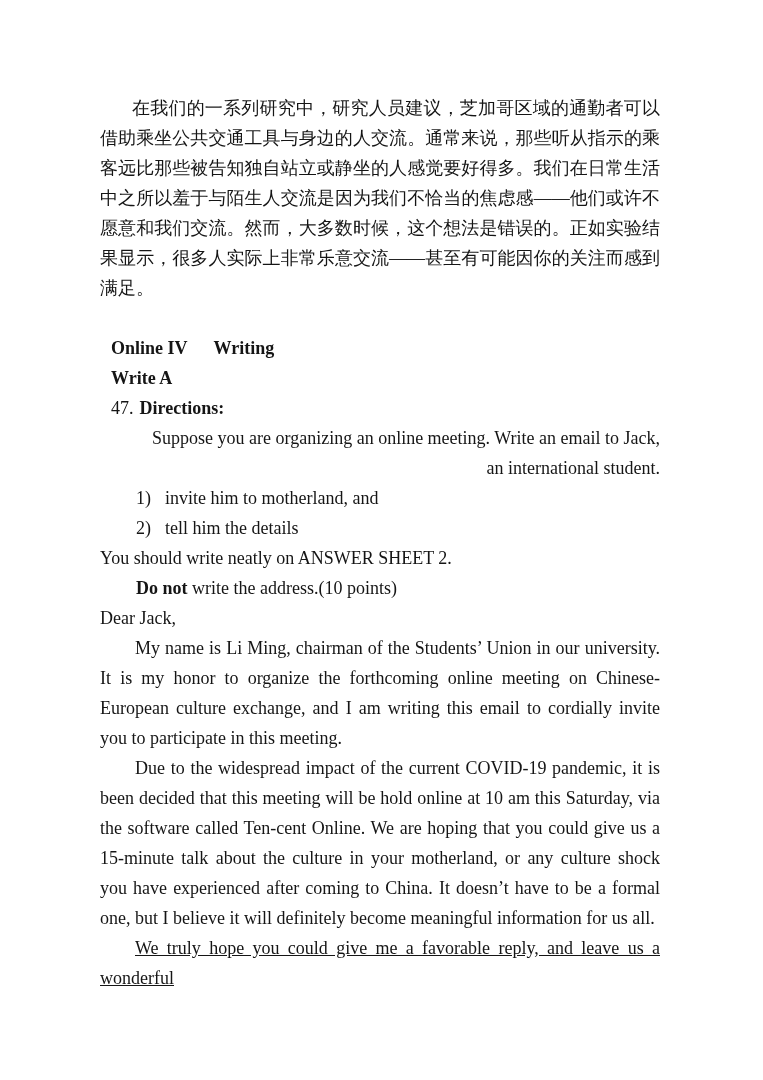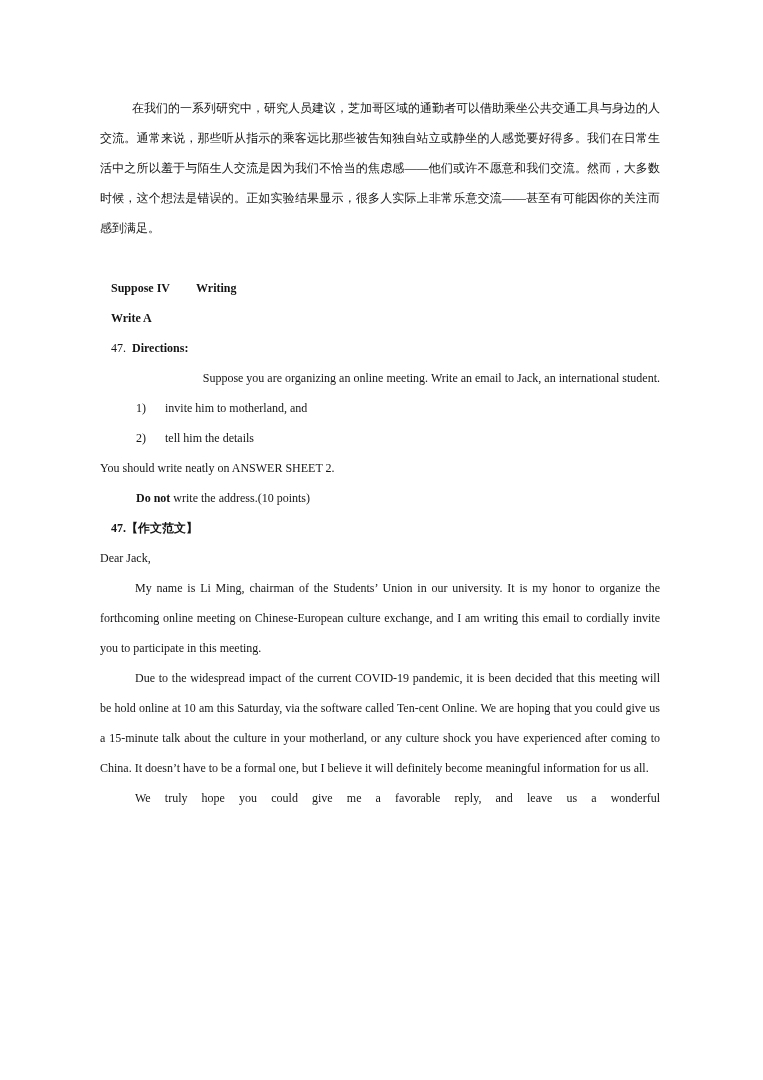--- a/index.html
+++ b/index.html
@@ -7,21 +7,21 @@
     padding: 0;
     background: #ffffff;
   }
   .page {
     position: relative;
     width: 763px;
     height: 1080px;
     background: #ffffff;
     color: #151515;
     font-family: "Liberation Serif", "DejaVu Serif", serif;
-    font-size: 12px;
+    font-size: 18px;
     line-height: 30px;
     overflow: hidden;
     box-sizing: border-box;
   }
   .content {
     margin-left: 100px;
     width: 560px;
     padding-top: 93px;
   }
   p { margin: 0; }
@@ -59,31 +59,32 @@
     white-space: pre-wrap;
   }
   .para-en {
     text-align: justify;
     text-indent: 35px;
   }
   .para-en-open {
     text-align: justify;
     text-align-last: justify;
     text-indent: 35px;
+    text-decoration: underline;
   }
 </style>
 </head>
 <body>
 
 <div class="page">
   <div class="content">
 
     <p class="para-cn">在我们的一系列研究中，研究人员建议，芝加哥区域的通勤者可以借助乘坐公共交通工具与身边的人交流。通常来说，那些听从指示的乘客远比那些被告知独自站立或静坐的人感觉要好得多。我们在日常生活中之所以羞于与陌生人交流是因为我们不恰当的焦虑感——他们或许不愿意和我们交流。然而，大多数时候，这个想法是错误的。正如实验结果显示，很多人实际上非常乐意交流——甚至有可能因你的关注而感到满足。</p>
 
-    <p class="heading gap-before"><span>Suppose IV</span><span class="sec-title">Writing</span></p>
+    <p class="heading gap-before"><span>Online IV</span><span class="sec-title">Writing</span></p>
 
     <p class="heading">Write A</p>
 
     <p class="q-line"><span>47.</span><span class="q-title">Directions:</span></p>
 
     <p class="para-intro">Suppose you are organizing an online meeting. Write an email to Jack, an international student.</p>
 
     <div class="task-row">
       <span class="task-num">1)</span>
       <span>invite him to motherland, and</span>
@@ -92,21 +93,20 @@
     <div class="task-row">
       <span class="task-num">2)</span>
       <span>tell him the details</span>
     </div>
 
     <p class="sub-line">You should write neatly on ANSWER SHEET 2.</p>
 
 
     <p class="note"><span class="b">Do not</span><span> write the address.(10 points)</span></p>
 
-    <p class="heading">47.【作文范文】</p>
 
     <p>Dear Jack,</p>
 
     <p class="para-en">My name is Li Ming, chairman of the Students’ Union in our university. It is my honor to organize the forthcoming online meeting on Chinese-European culture exchange, and I am writing this email to cordially invite you to participate in this meeting.</p>
 
     <p class="para-en">Due to the widespread impact of the current COVID-19 pandemic, it is been decided that this meeting will be hold online at 10 am this Saturday, via the software called Ten-cent Online. We are hoping that you could give us a 15-minute talk about the culture in your motherland, or any culture shock you have experienced after coming to China. It doesn’t have to be a formal one, but I believe it will definitely become meaningful information for us all.</p>
 
     <p class="para-en-open">We truly hope you could give me a favorable reply, and leave us a wonderful</p>
 
   </div>

